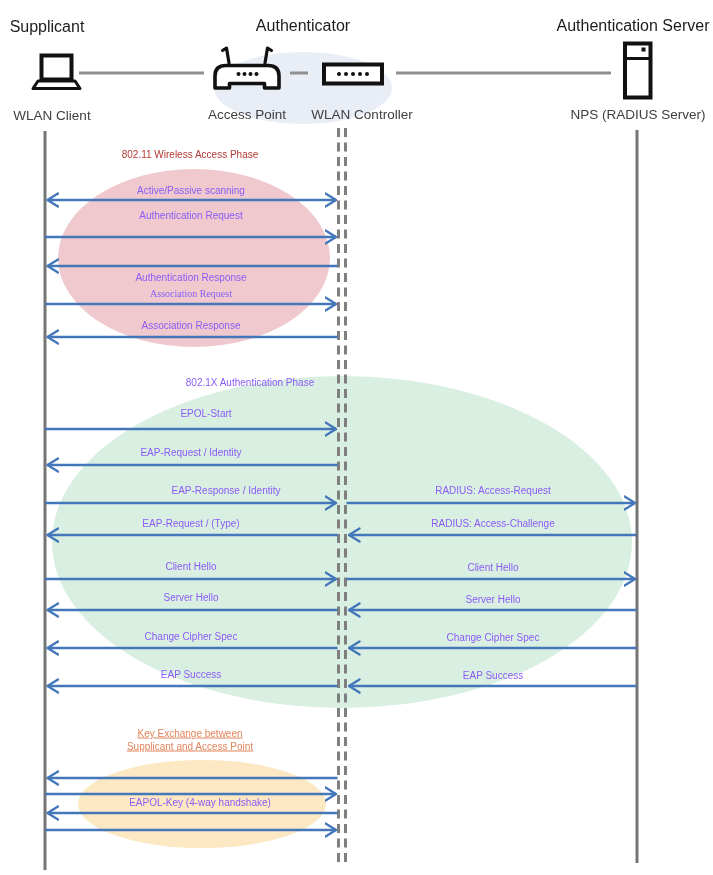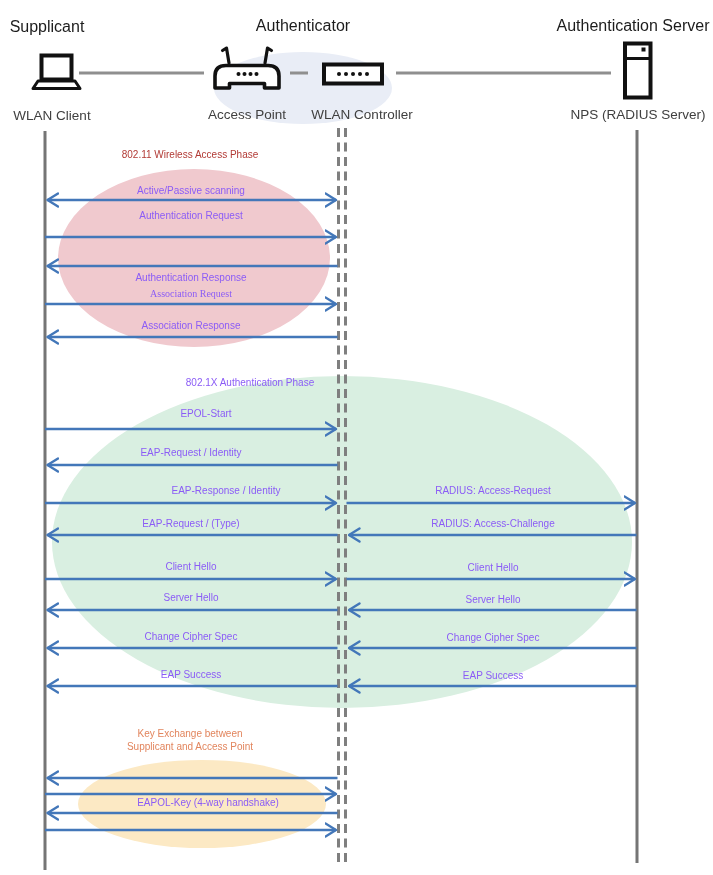--- a/index.html
+++ b/index.html
@@ -92,21 +92,21 @@
     <div class="txt node-label" style="left: 52px; top: 116px;">WLAN Client</div>
     <div class="txt node-label" style="left: 247px; top: 115px;">Access Point</div>
     <div class="txt node-label" style="left: 362px; top: 115px;">WLAN Controller</div>
     <div class="txt node-label" style="left: 638px; top: 115px;">NPS (RADIUS Server)</div>
     <div class="txt phase-title" style="left: 190px; top: 155px; color: rgb(178, 58, 53);">
       <div>802.11 Wireless Access Phase</div>
     </div>
     <div class="txt phase-title" style="left: 202px; top: 383px; color: #8b5cf6; margin-left: 48px;">
       <div>802.1X Authentication Phase</div>
     </div>
-    <div class="txt phase-title" style="left: 190px; top: 740px; color: rgb(226, 133, 93);">
+    <div class="txt phase-title" style="left: 190px; top: 740px; color: rgb(226, 133, 93); text-decoration: underline;">
       <div>Key Exchange between</div>
       <div>Supplicant and Access Point</div>
     </div>
     <div class="txt msg-label" style="left: 191px; top: 191px;">Active/Passive scanning</div>
     <div class="txt msg-label" style="left: 191px; top: 216px;">Authentication Request</div>
     <div class="txt msg-label" style="left: 191px; top: 257px; margin-top: 21px;">Authentication Response</div>
     <div class="txt msg-label" style="left: 191px; top: 294px; font-family: Liberation Serif, serif;">Association Request</div>
     <div class="txt msg-label" style="left: 191px; top: 326px;">Association Response</div>
     <div class="txt msg-label" style="left: 191px; top: 414px; margin-left: 15px;">EPOL-Start</div>
     <div class="txt msg-label" style="left: 191px; top: 453px;">EAP-Request / Identity</div>
@@ -115,14 +115,14 @@
     <div class="txt msg-label" style="left: 191px; top: 524px;">EAP-Request / (Type)</div>
     <div class="txt msg-label" style="left: 493px; top: 524px;">RADIUS: Access-Challenge</div>
     <div class="txt msg-label" style="left: 191px; top: 567px;">Client Hello</div>
     <div class="txt msg-label" style="left: 493px; top: 568px;">Client Hello</div>
     <div class="txt msg-label" style="left: 191px; top: 598px;">Server Hello</div>
     <div class="txt msg-label" style="left: 493px; top: 600px;">Server Hello</div>
     <div class="txt msg-label" style="left: 191px; top: 637px;">Change Cipher Spec</div>
     <div class="txt msg-label" style="left: 493px; top: 638px;">Change Cipher Spec</div>
     <div class="txt msg-label" style="left: 191px; top: 675px;">EAP Success</div>
     <div class="txt msg-label" style="left: 493px; top: 676px;">EAP Success</div>
-    <div class="txt msg-label" style="left: 200px; top: 803px; padding-left: 16px;">EAPOL-Key (4-way handshake)</div>
+    <div class="txt msg-label" style="left: 192px; top: 803px; padding-left: 16px;">EAPOL-Key (4-way handshake)</div>
   </div>
 
 </body></html>

